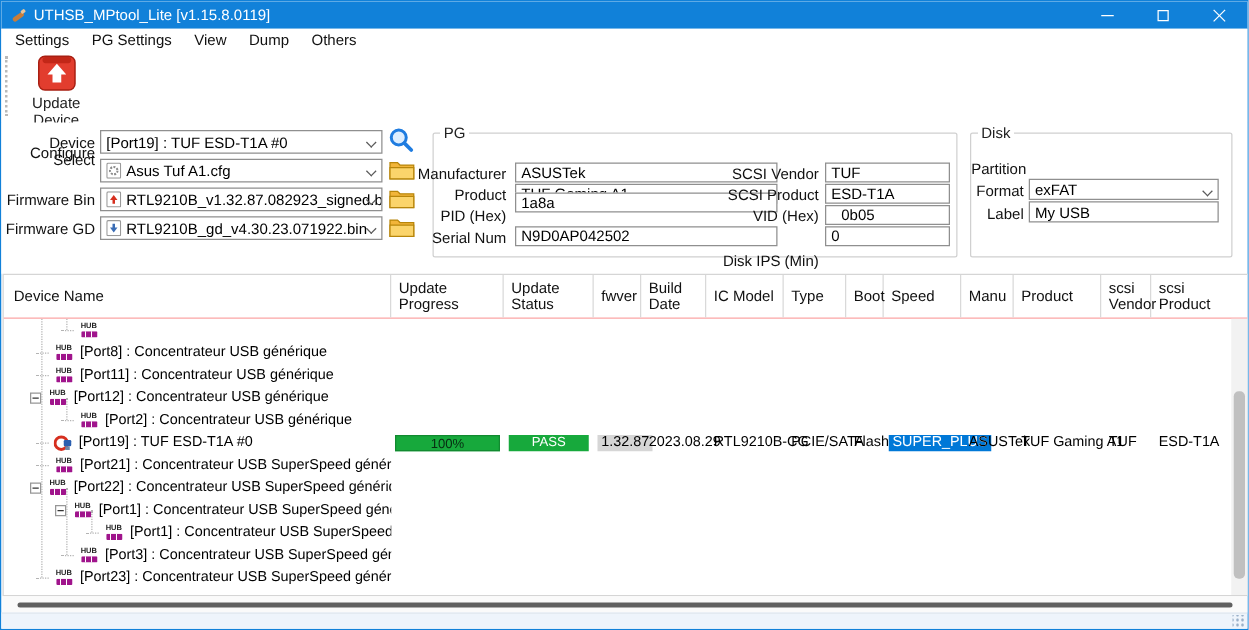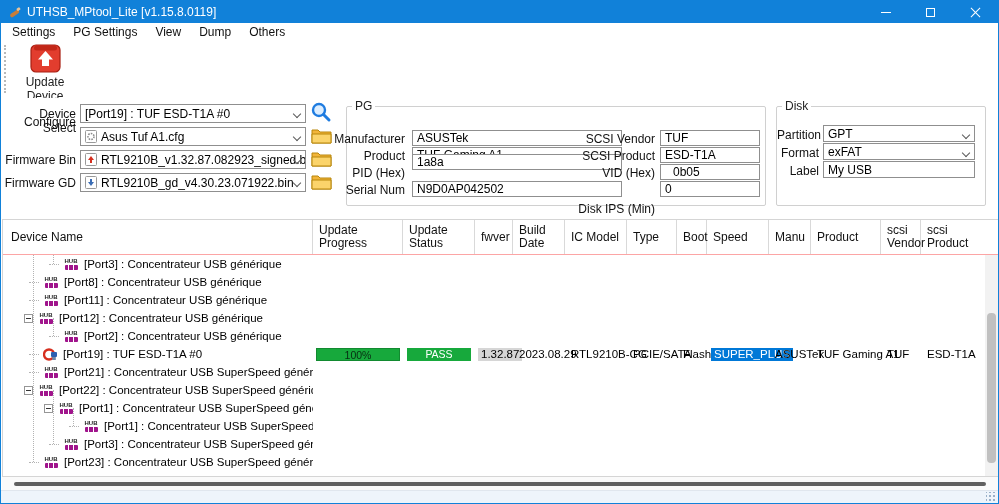--- a/index.html
+++ b/index.html
@@ -197,24 +197,20 @@
       <input class="txt" style="left: 313px; top: 34px; width: 100px;" value="ESD-T1A">
       <span class="fld-label" style="right:110px; top:53px; width:85px;">VID (Hex)</span>
       <input class="txt" style="left: 313px; top: 51px; width: 100px; padding-left: 12px;" value="0b05">
       <span class="fld-label" style="right:110px; top:70px; width:85px;margin-top:19px;">Disk IPS (Min)</span>
       <input class="txt" style="left: 313px; top: 68px; width: 100px;" value="0">
     </fieldset>
 
     <fieldset class="grp" style="left:775px; top:1px; width:210px; height:107px;">
       <legend>Disk</legend>
       <span class="fld-label" style="left:0px; top:15px; width:42px;">Partition</span>
-      <div class="combo" style="left:46px; top:12px; width:152px; height:17px;">
-        <span>GPT</span>
-        <span class="chev"></span>
-      </div>
       <span class="fld-label" style="left:0px; top:33px; width:42px;">Format</span>
       <div class="combo" style="left:46px; top:30px; width:152px; height:17px;">
         <span>exFAT</span>
         <span class="chev"></span>
       </div>
       <span class="fld-label" style="left:0px; top:51px; width:42px;">Label</span>
       <input class="txt" style="left: 46px; top: 48px; width: 152px; height: 17px;" value="My USB">
     </fieldset>
   </div>
 
@@ -239,21 +235,20 @@
       <div class="guide" style="left:30px; top:0; height:207px;"></div>
       <div class="guide" style="left:50px; top:0; height:9px;"></div>
       <div class="guide" style="left:50px; top:63px; height:18px;"></div>
       <div class="guide" style="left:50px; top:135px; height:54px;"></div>
       <div class="guide" style="left:70px; top:153px; height:18px;"></div>
 
       <div class="trow">
         <div class="namecell ind2">
             <span class="stub"></span>
             <span class="hub-icon"></span>
-            <span class="tree-text">[Port3] : Concentrateur USB générique</span>
           </div>
       </div>
       <div class="trow">
         <div class="namecell ind1">
             <span class="stub"></span>
             <span class="hub-icon"></span>
             <span class="tree-text">[Port8] : Concentrateur USB générique</span>
           </div>
       </div>
       <div class="trow">

